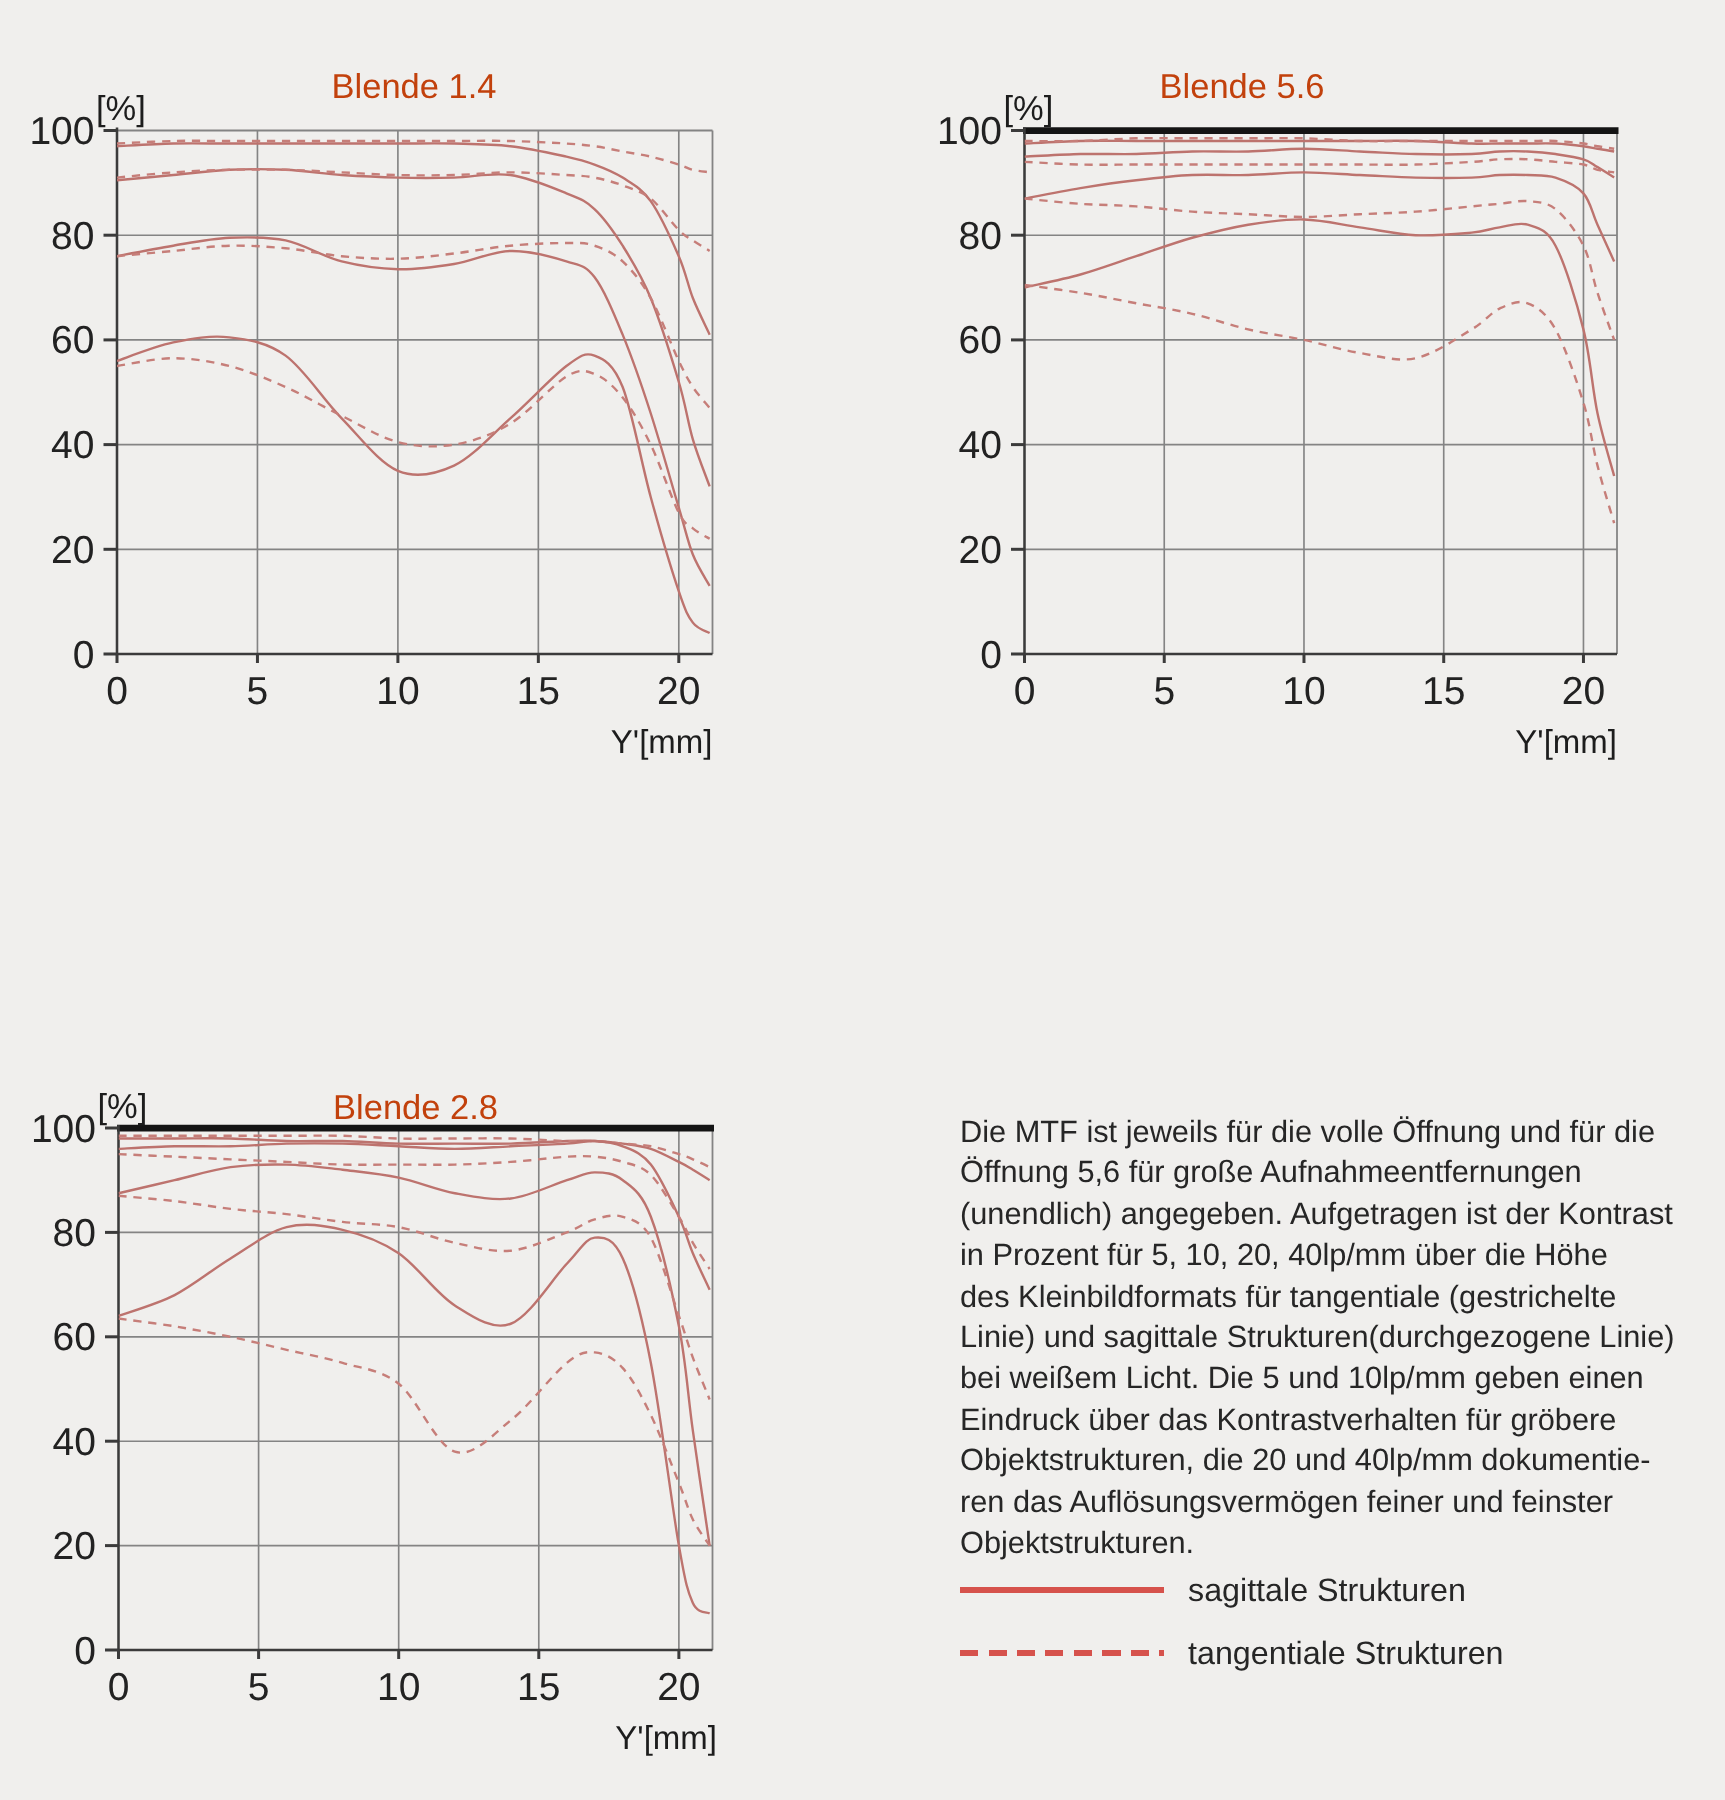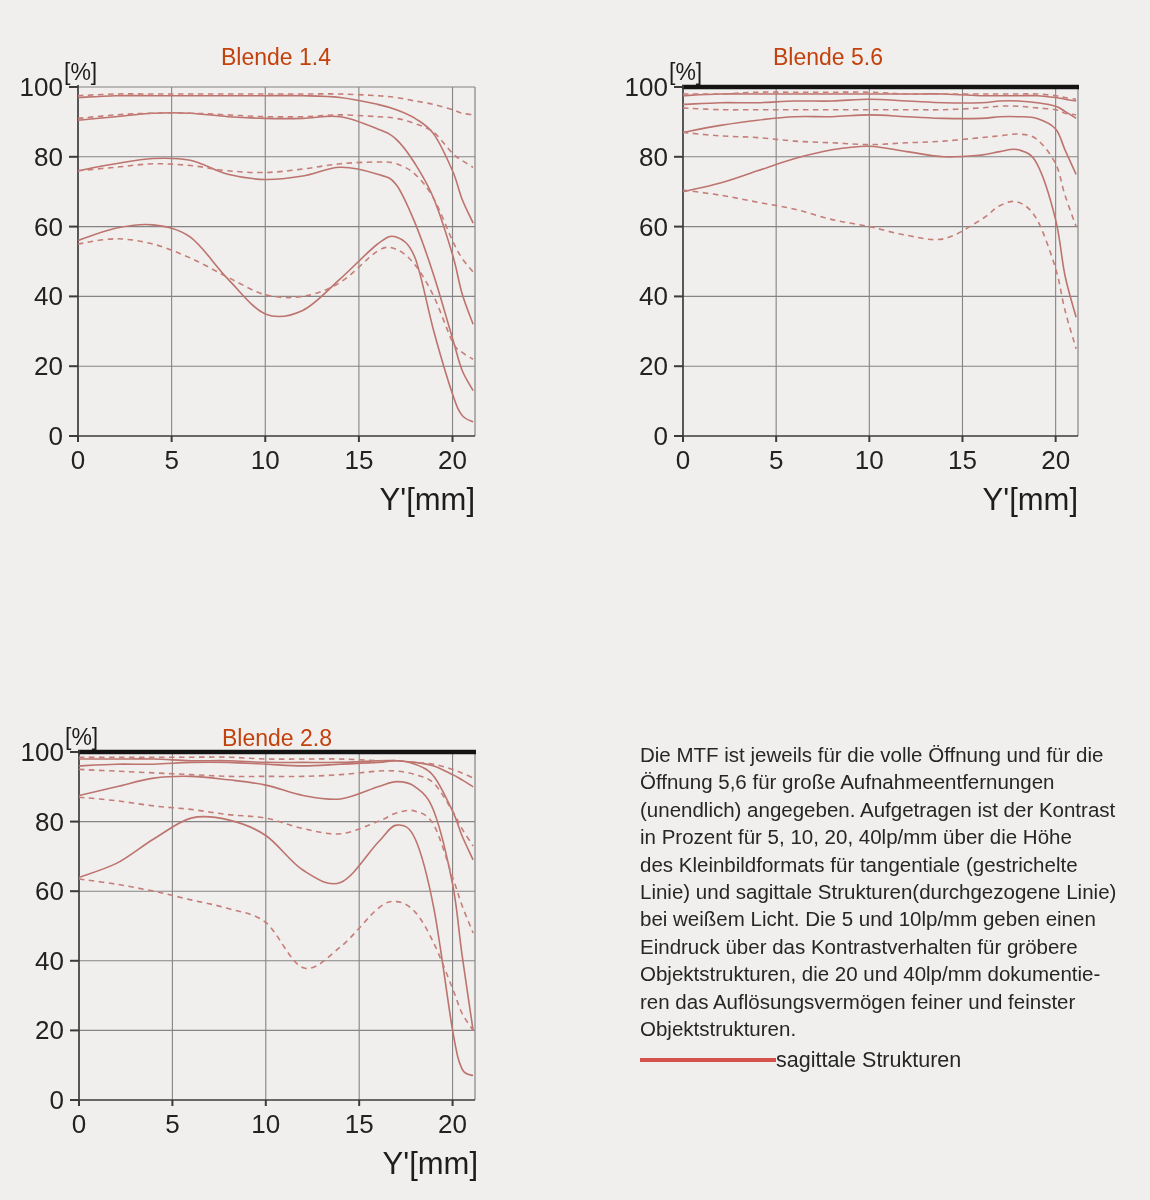--- a/index.html
+++ b/index.html
@@ -17,42 +17,42 @@
   .tick-label{font-size:26px;}
   .overlay{position:absolute;}
   .chart-title{
     font-size:23px;
     transform:translateX(-50%);
     white-space:nowrap;
     color:#c2410c;
   }
   .pct-label{font-size:23px;color:#1d1d1d;}
   .xaxis-label{
-    font-size:31px;color:#1d1d1d;
+    font-size:22px;color:#1d1d1d;
     width:220px;text-align:right;white-space:nowrap;
   }
   .text-block{
     width:505px;
     font-size:20.5px;
     line-height:27.4px;
     white-space:pre-line;
     color:#262626;
   }
   .legend{width:480px;}
   .legend-row{
     display:flex;align-items:center;height:42px;
   }
   .legend-swatch{width:136px;height:4px;flex:0 0 136px;}
   .legend-swatch.solid{background:#d6524c;}
   .legend-swatch.dashed{
     height:3.5px;
     background:repeating-linear-gradient(90deg,#d6524c 0 12px,rgba(0,0,0,0) 12px 19px);
   }
   .legend-label{
-    font-size:21.5px;color:#262626;white-space:nowrap;text-align:center;
+    margin-left:16px;font-size:21.5px;color:#262626;white-space:nowrap;text-align:center;
   }
 </style>
 </head>
 <body>
 
 <svg id="charts-svg" width="1150" height="1200">
     <g>
       <clipPath id="clip0">
         <rect x="78" y="85" width="397" height="351"></rect>
       </clipPath>
@@ -223,13 +223,17 @@
 Eindruck über das Kontrastverhalten für gröbere
 Objektstrukturen, die 20 und 40lp/mm dokumentie-
 ren das Auflösungsvermögen feiner und feinster
 Objektstrukturen.</div>
 
 <div class="overlay legend" style="left:640px;top:1039px;">
   <div class="legend-row">
     <div class="legend-swatch solid"></div>
     <div class="legend-label">sagittale Strukturen</div>
   </div>
+  <div class="legend-row">
+    <div class="legend-swatch dashed"></div>
+    <div class="legend-label">tangentiale Strukturen</div>
+  </div>
 </div>
 
 </body></html>

